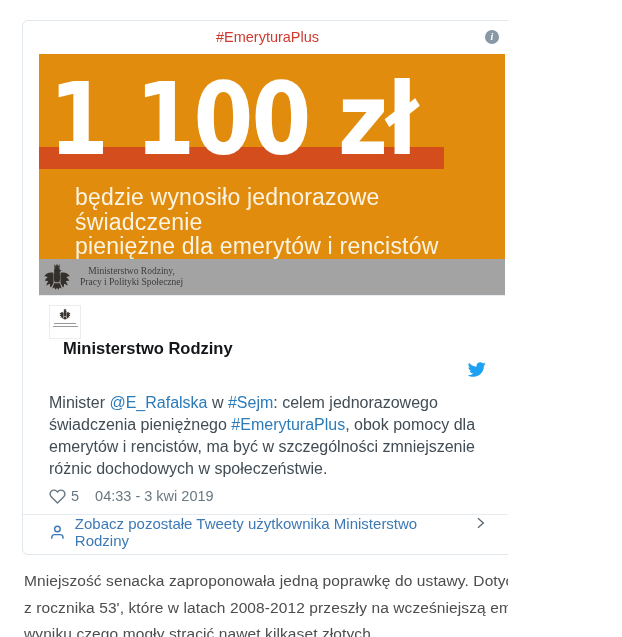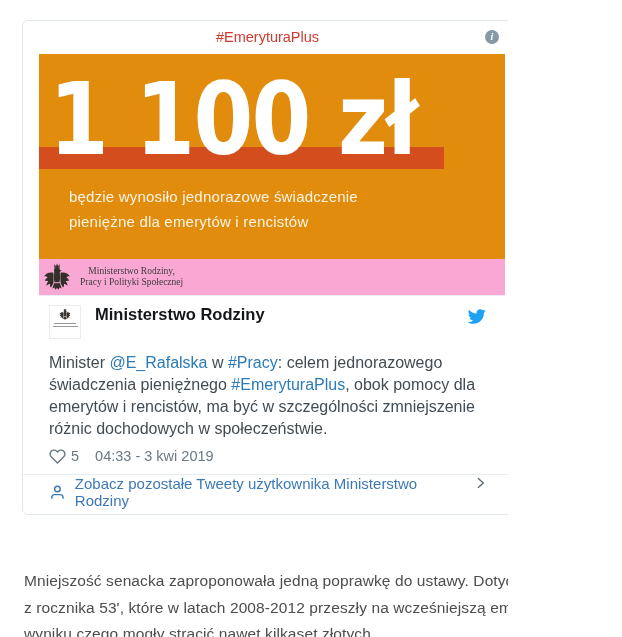--- a/index.html
+++ b/index.html
@@ -28,32 +28,32 @@
   .media { margin-left:16px; width:466px; cursor:pointer;border-radius:20px; }
   .media-orange { position:relative; height:205px; background:#e18c0c; overflow:hidden; }
   .media-stripe { position:absolute; left:0; top:93px; width:87%; height:22px; background:#d34d1d; }
   .media-headline {
     position:absolute; left:10px; top:7px; color:#ffffff;
     font-family:"DejaVu Sans", sans-serif; font-weight:bold; font-size:100px;
     white-space:nowrap; transform:scaleX(.86); transform-origin:left top;
     letter-spacing:-2px;
   }
   .media-sub {
-    position:absolute; left:30px; top:131px; color:#fbf4e4;
-    font-size:15px; line-height:24.5px; letter-spacing:.2px;
+    position:absolute; left:36px; top:131px; color:#fbf4e4;
+    font-size:23px; line-height:24.5px; letter-spacing:.2px;
   }
   .media-logo-strip {
-    height:37px; background:#f9a8d4; border-bottom:1px solid #e8eef2;
+    height:37px; background:#a3a3a3; border-bottom:1px solid #e8eef2;
     display:flex; align-items:center; padding-left:4px;
   }
   .logo-text { margin-left:9px; text-align:center;
     font-family:"Liberation Serif", serif; font-size:9.5px; line-height:11px; color:#3c3c3c; }
 
   
-  .tweet-head { display:flex; margin:9px 24px 0 26px; }
+  .tweet-head { display:flex; margin:9px 24px 0 26px;flex-direction:column; }
   .avatar {
     width:32px; height:34px; border:1px solid #ececec; background:#fff;
     display:flex; flex-direction:column; align-items:center; padding-top:2px; cursor:pointer;
   }
   .avatar .bar { height:1.5px; background:#9a9a9a; margin-top:1.5px; }
   .b1 { width:22px; } .b2 { width:25px; }
   .author-block { margin-left:14px; cursor:pointer; }
   .author-name { font-size:16.5px; font-weight:bold; color:#14171a; line-height:19px; }
   .author-handle { font-size:14.5px; color:#697882; line-height:18px; margin-top:1px; }
   .bird { margin-left:auto; margin-top:2px; cursor:pointer; }
@@ -149,21 +149,21 @@
       <div class="author-block">
         <div class="author-name">Ministerstwo Rodziny</div>
       </div>
       <div class="bird">
         <svg width="23" height="19" viewBox="0 0 24 24" fill="#1da1f2">
           <path d="M23.643 4.937c-.835.37-1.732.62-2.675.733.962-.576 1.7-1.49 2.048-2.578-.9.534-1.897.922-2.958 1.13-.85-.904-2.06-1.47-3.4-1.47-2.572 0-4.658 2.086-4.658 4.66 0 .364.042.718.12 1.06-3.873-.195-7.304-2.05-9.602-4.868-.4.69-.63 1.49-.63 2.342 0 1.616.823 3.043 2.072 3.878-.764-.025-1.482-.234-2.11-.583v.06c0 2.257 1.605 4.14 3.737 4.568-.392.106-.803.162-1.227.162-.3 0-.593-.028-.877-.082.593 1.85 2.313 3.198 4.352 3.234-1.595 1.25-3.604 1.995-5.786 1.995-.376 0-.747-.022-1.112-.065 2.062 1.323 4.51 2.093 7.14 2.093 8.57 0 13.255-7.098 13.255-13.254 0-.2-.005-.402-.014-.602.91-.658 1.7-1.477 2.323-2.41z"></path>
         </svg>
       </div>
     </div>
 
-    <div class="tweet-text"><span>Minister </span><a class="tlink">@E_Rafalska</a><span> w </span><a class="tlink">#Pracy</a><span>: celem jednorazowego świadczenia pieniężnego </span><a class="tlink">#EmeryturaPlus</a><span>, obok pomocy dla emerytów i rencistów, ma być w szczególności zmniejszenie różnic dochodowych w społeczeństwie.</span></div>
+    <div class="tweet-text"><span>Minister </span><a class="tlink">@E_Rafalska</a><span> w </span><a class="tlink">#Sejm</a><span>: celem jednorazowego świadczenia pieniężnego </span><a class="tlink">#EmeryturaPlus</a><span>, obok pomocy dla emerytów i rencistów, ma być w szczególności zmniejszenie różnic dochodowych w społeczeństwie.</span></div>
 
     <div class="tweet-meta">
       <div class="like-group">
         <svg width="17" height="17" viewBox="0 0 24 24" fill="none" stroke="#697882" stroke-width="2">
           <path d="M20.84 4.61a5.5 5.5 0 0 0-7.78 0L12 5.67l-1.06-1.06a5.5 5.5 0 0 0-7.78 7.78l1.06 1.06L12 21.23l7.78-7.78 1.06-1.06a5.5 5.5 0 0 0 0-7.78z"></path>
         </svg>
         <span class="like-count">5</span>
       </div>
       <span class="timestamp">04:33 - 3 kwi 2019</span>
     </div>

